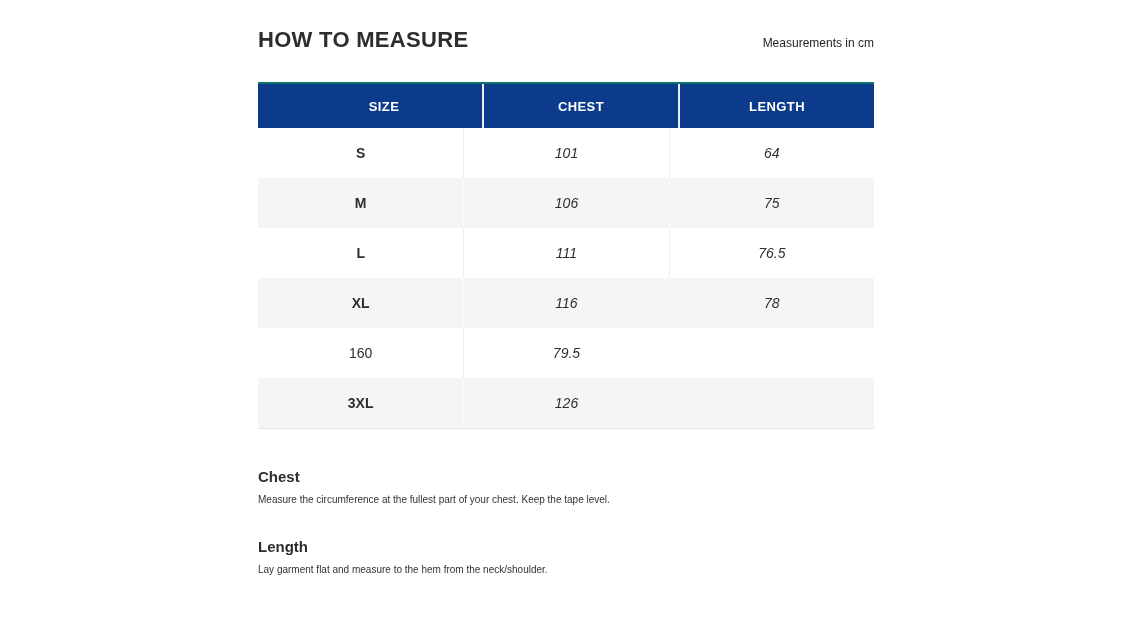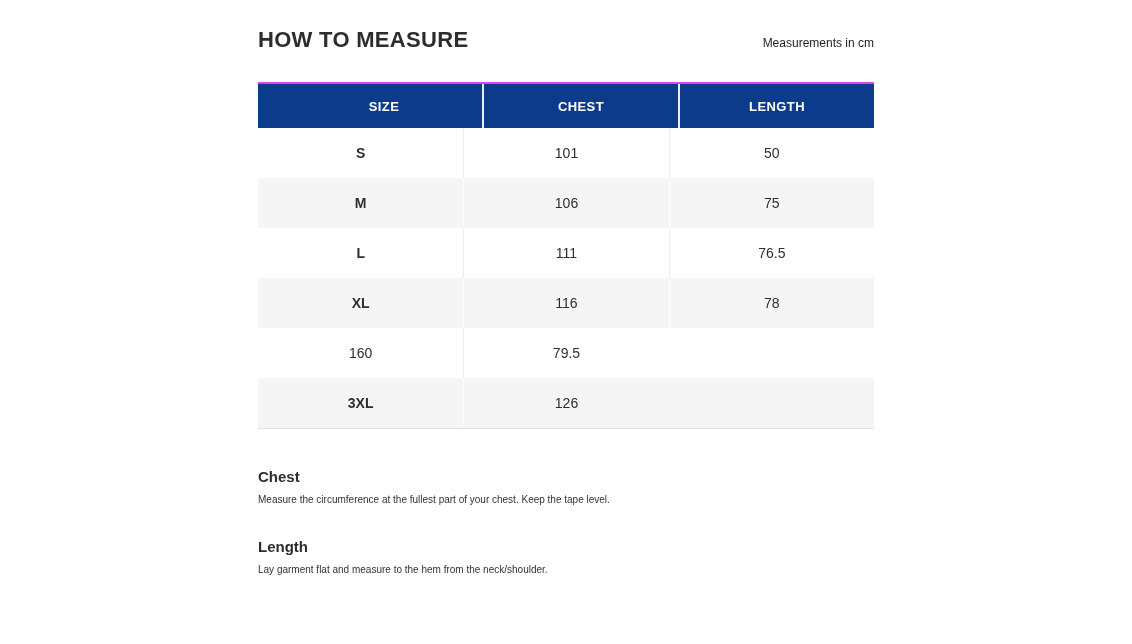--- a/index.html
+++ b/index.html
@@ -44,21 +44,21 @@
   .size-table {
     margin-top: 29px;
     border-bottom: 1px solid #e2e2e2;
   }
   .t-head {
     display: grid;
     grid-template-columns: 1fr 1fr 1fr;
     height: 46px;
     box-sizing: border-box;
     background: #0d3b8c;
-    border-top: 2px solid #d946ef;
+    border-top: 2px solid #0f766e;
     padding-left: 28px;
   }
   .h-cell {
     display: flex;
     align-items: center;
     justify-content: center;
     color: #ffffff;
     font-size: 13px;
     font-weight: 600;
     letter-spacing: 0.4px;
@@ -77,20 +77,21 @@
   }
   .cell {
     display: flex;
     align-items: center;
     justify-content: center;
     font-size: 14px;
     color: #2e2e2e;
   }
   .cell + .cell {
     border-left: 1px solid #ededed;
+    font-style: italic;
   }
   .t-row.alt .cell + .cell {
     border-left-color: #fbfbfb;
   }
   .size-cell {
     font-weight: 700;
   }
   .notes {
     margin-top: 37px;
   }
@@ -125,21 +126,21 @@
     <div class="size-table">
       <div class="t-head">
         <div class="h-cell">SIZE</div>
         <div class="h-cell">CHEST</div>
         <div class="h-cell">LENGTH</div>
       </div>
 
       <div class="t-row">
         <div class="cell size-cell">S</div>
         <div class="cell">101</div>
-        <div class="cell">50</div>
+        <div class="cell">64</div>
       </div>
 
       <div class="t-row alt">
         <div class="cell size-cell">M</div>
         <div class="cell">106</div>
         <div class="cell">75</div>
       </div>
 
       <div class="t-row">
         <div class="cell size-cell">L</div>

